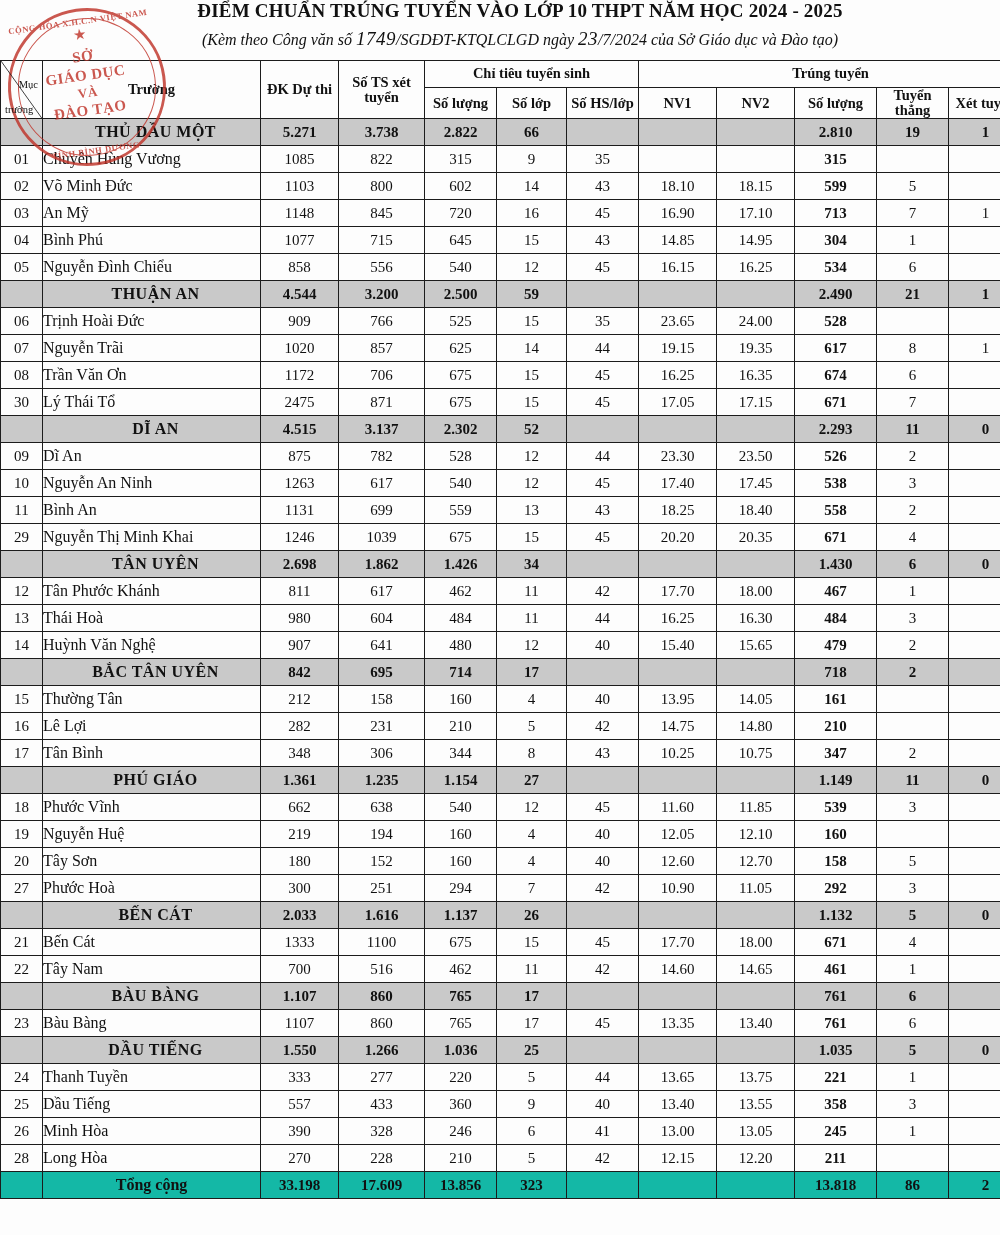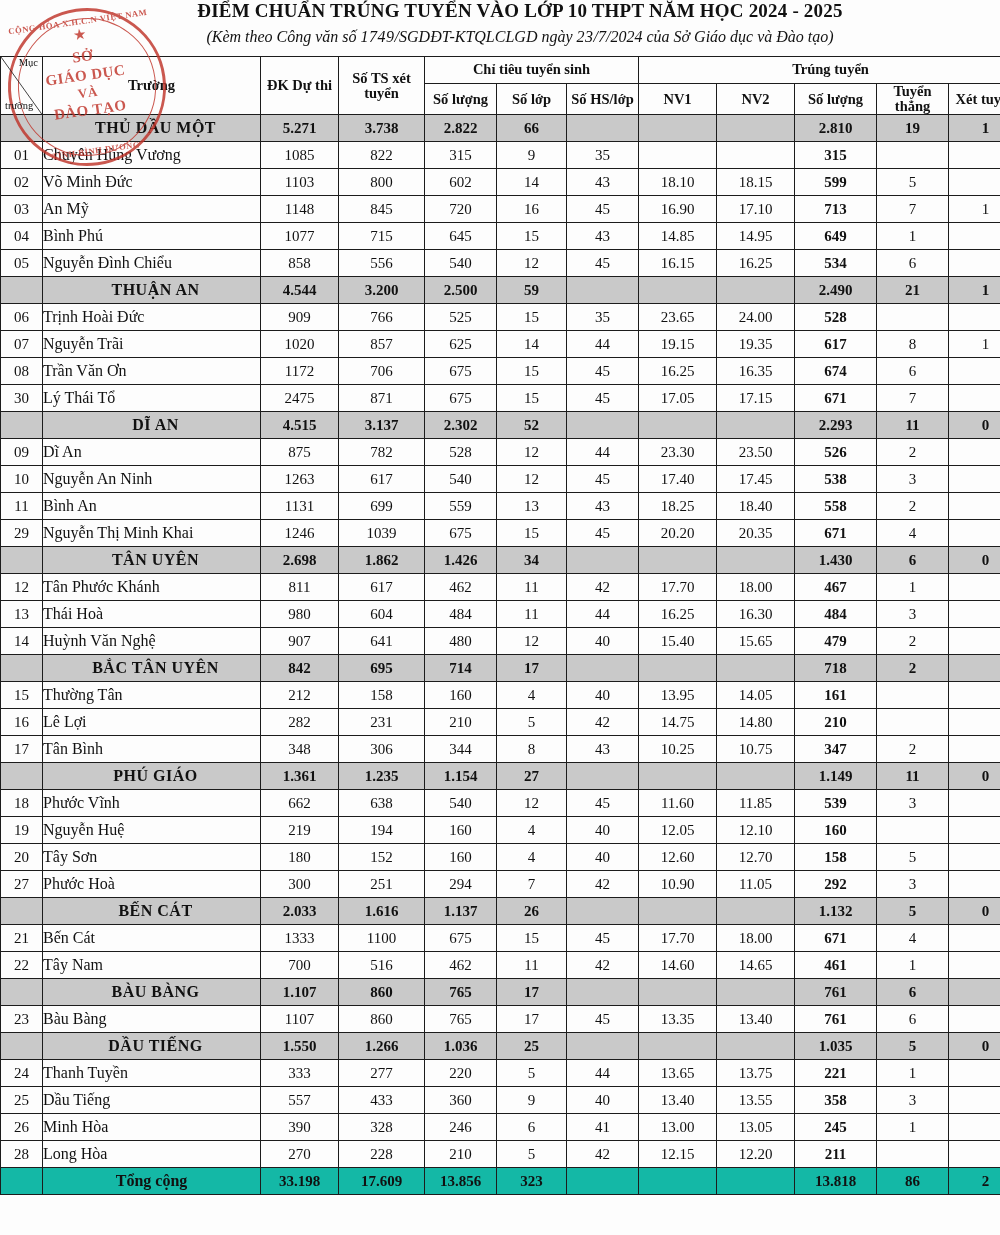--- a/index.html
+++ b/index.html
@@ -35,21 +35,21 @@
     text-align: center;
     font-style: italic;
     font-size: 16px;
     margin-top: 6px;
     margin-left: 40px;
     position: relative;
   }
   .doc-sub .handwrite {
     font-family: "Liberation Serif", serif;
     font-style: italic;
-    font-size: 16px;
+    font-size: 19px;
     letter-spacing: 0.5px;
   }
 
   
   .seal {
     position: absolute;
     left: 8px;
     top: 8px;
     width: 152px;
     height: 152px;
@@ -162,21 +162,21 @@
     font-weight: bold;
     text-align: left;
   }
   .hdr-corner .diag {
     position: absolute;
     left: 0; top: 0; width: 100%; height: 100%;
   }
   .hdr-corner .lbl-a {
     position: absolute;
     right: 4px;
-    top: 0;
+    top: 18px;
     font-size: 10.5px;
     font-weight: normal;
     font-style: normal;
     text-align: right;
   }
   .hdr-corner .lbl-b {
     position: absolute;
     left: 4px;
     bottom: 3px;
     font-size: 10.5px;
@@ -308,21 +308,21 @@
         <tr class="">
           <td class="c-stt">04</td>
           <td class="c-name">Bình Phú</td>
           <td class="c-num">1077</td>
           <td class="c-num">715</td>
           <td class="c-num">645</td>
           <td class="c-num">15</td>
           <td class="c-num">43</td>
           <td class="c-num">14.85</td>
           <td class="c-num">14.95</td>
-          <td class="c-num bold">649</td>
+          <td class="c-num bold">304</td>
           <td class="c-num">1</td>
           <td class="c-num"></td>
         </tr>
         <tr class="">
           <td class="c-stt">05</td>
           <td class="c-name">Nguyễn Đình Chiểu</td>
           <td class="c-num">858</td>
           <td class="c-num">556</td>
           <td class="c-num">540</td>
           <td class="c-num">12</td>

